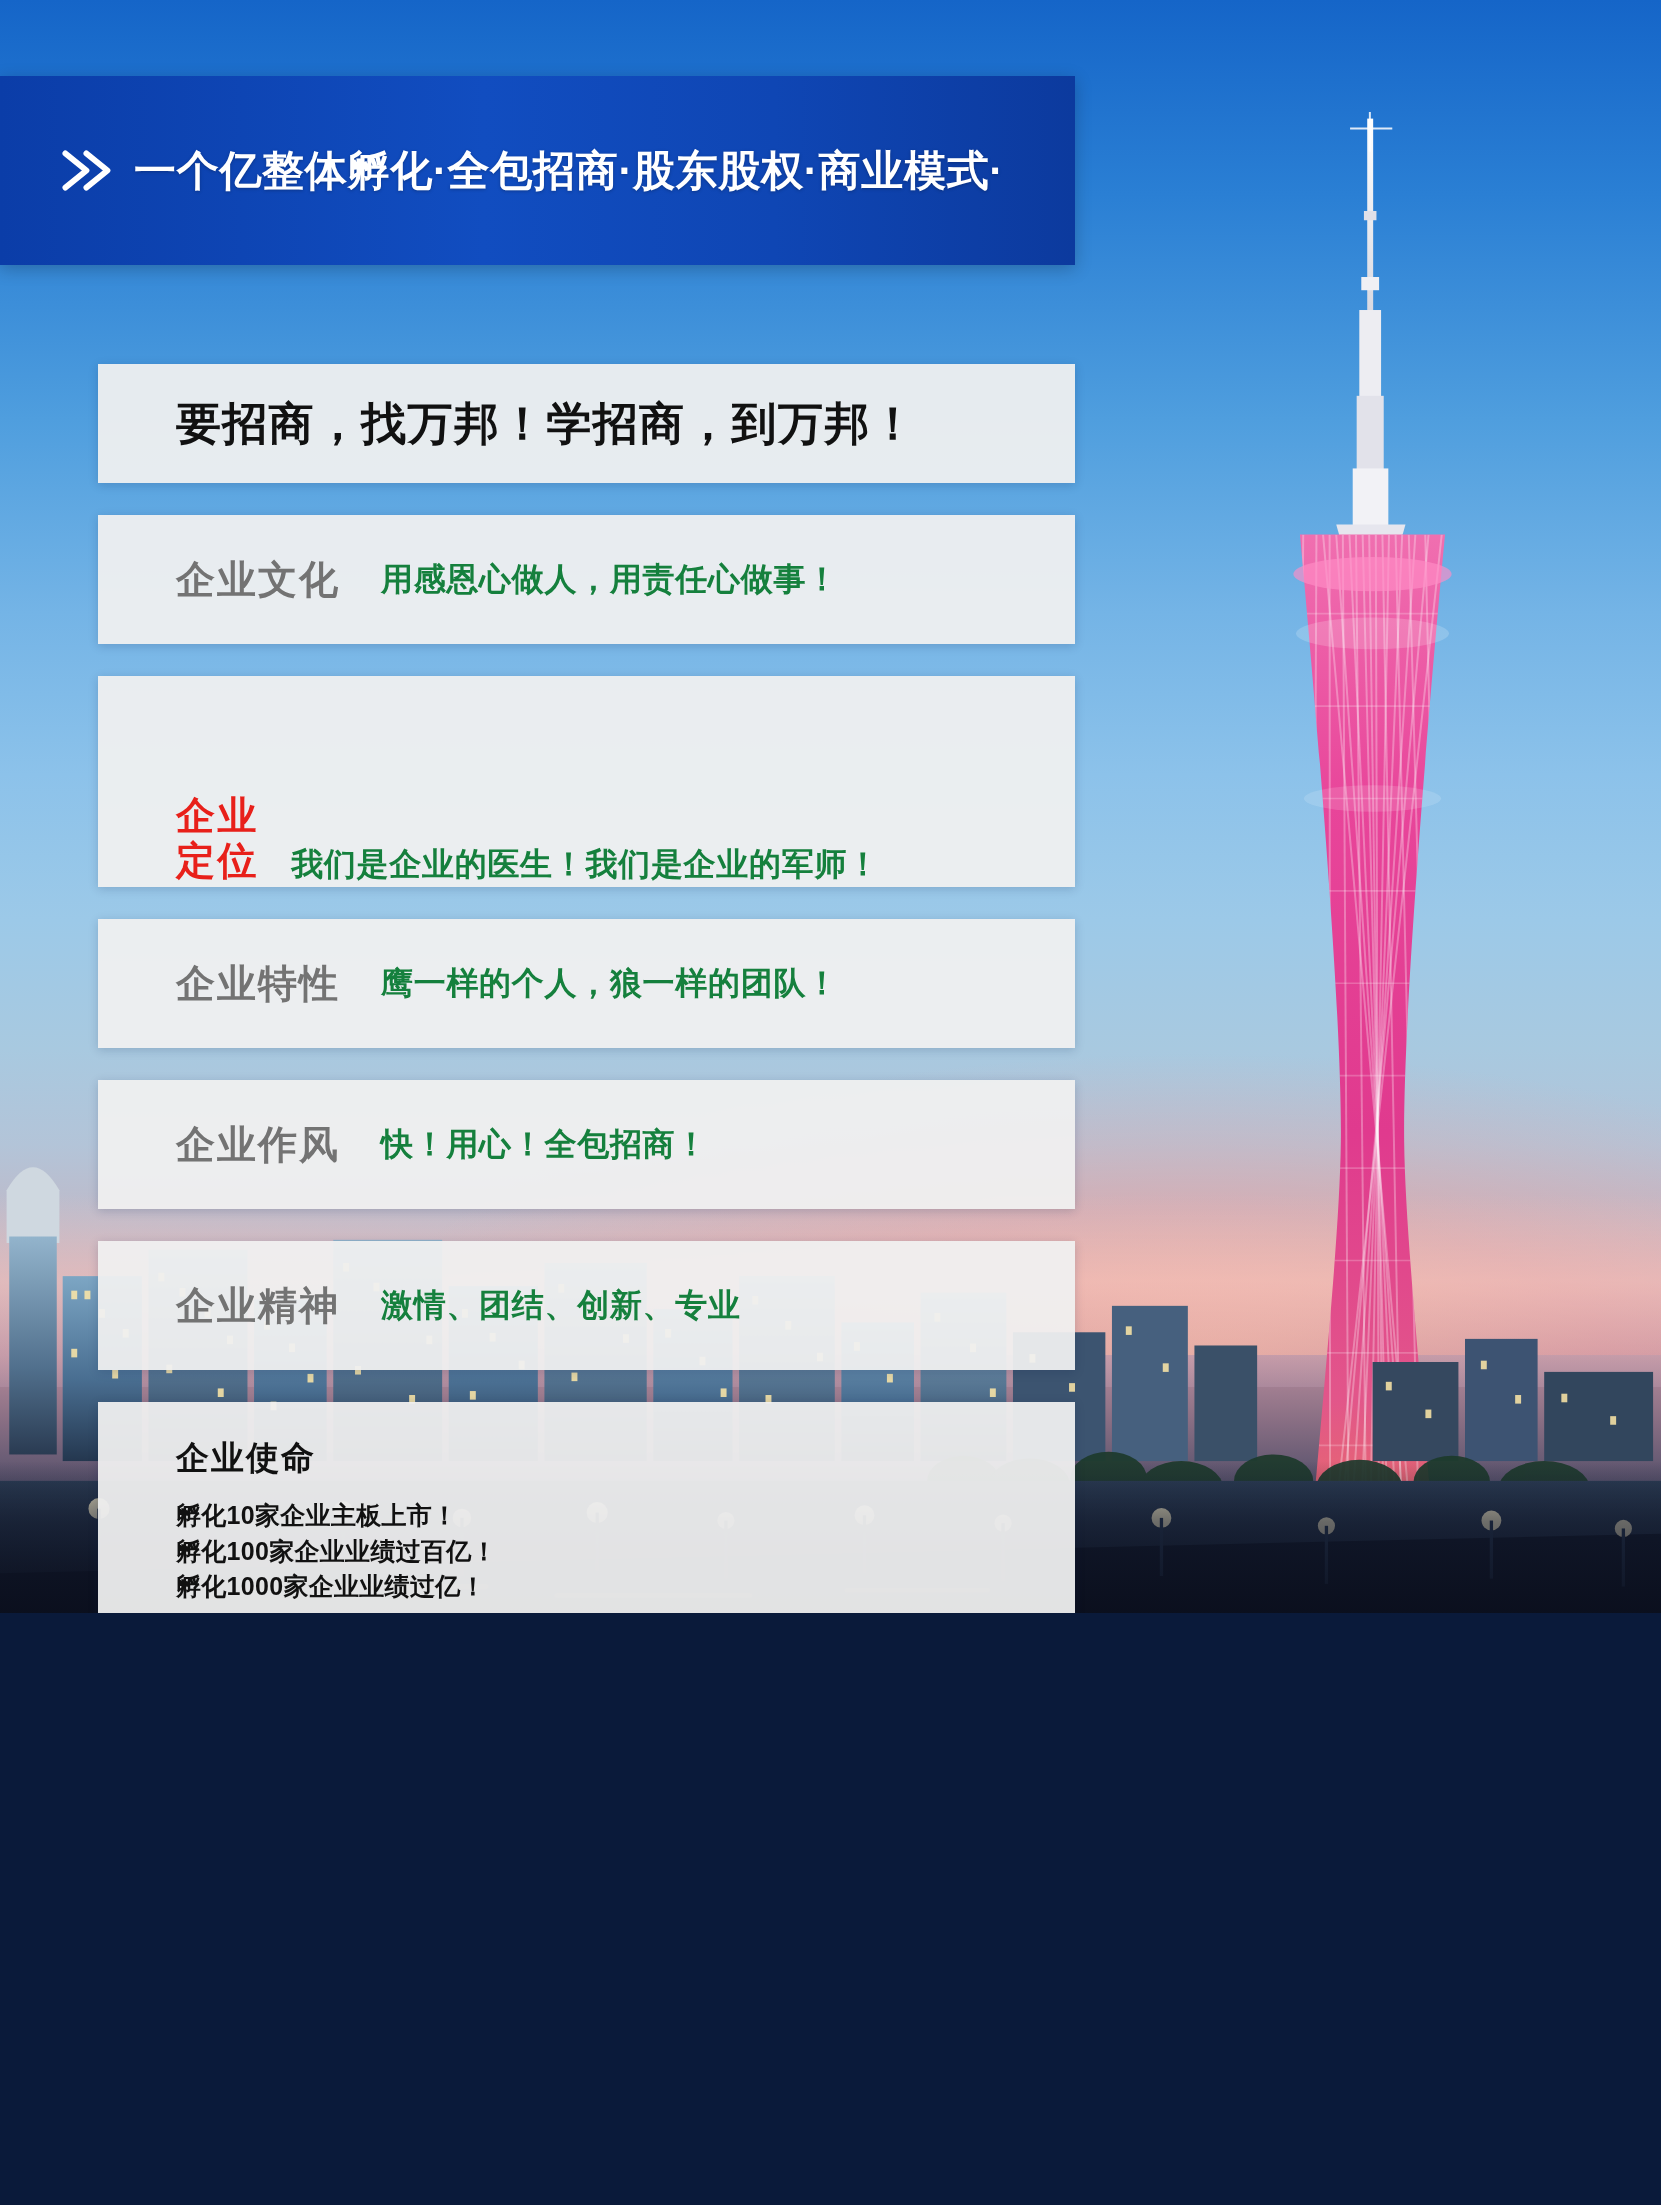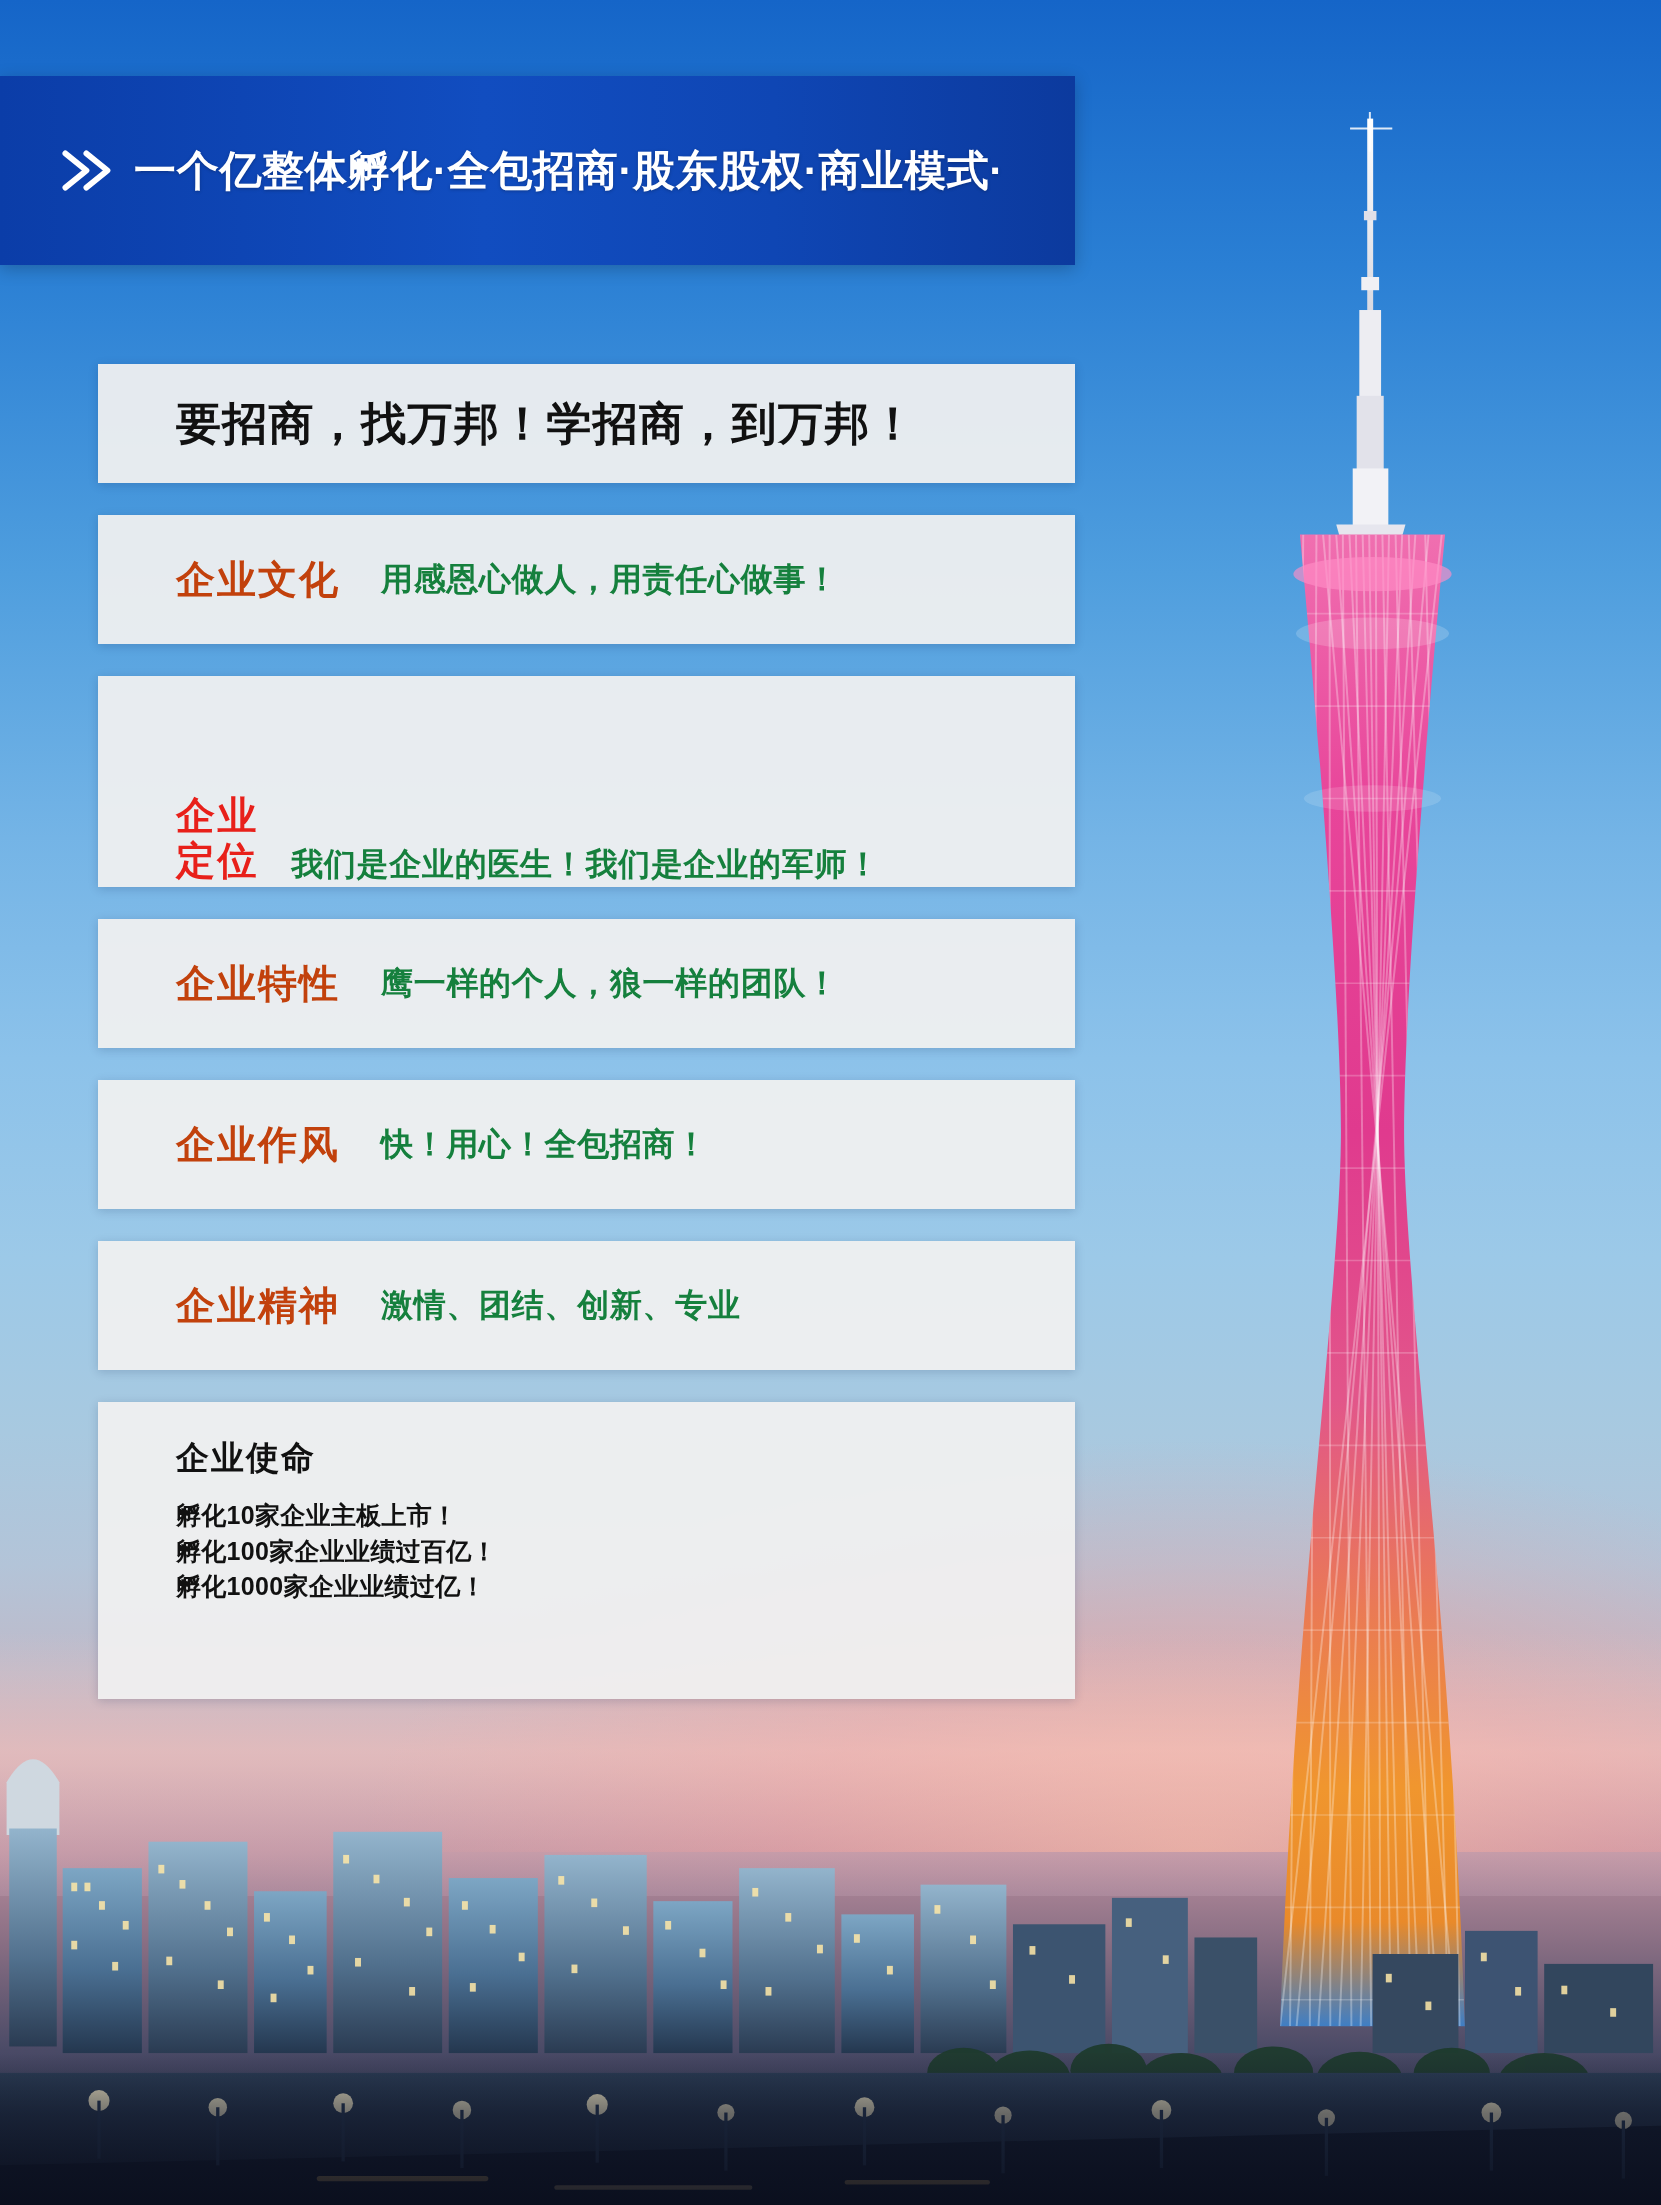--- a/index.html
+++ b/index.html
@@ -7,21 +7,21 @@
     padding: 0;
     background: #0a1a3a;
   }
   body {
     font-family: "Liberation Sans", "DejaVu Sans", sans-serif;
   }
 
   .poster {
     position: relative;
     width: 1661px;
-    height: 2205px;
+    height: 1613px;
     overflow: hidden;
     
     background: linear-gradient(180deg,
         #1565c8 0%,
         #2a7fd4 12%,
         #4f9ede 26%,
         #74b4e6 38%,
         #8cc2ea 48%,
         #9cc9e8 57%,
         #a8c9e0 65%,
@@ -147,21 +147,21 @@
     font-size: 45px;
     font-weight: bold;
     color: #111111;
     letter-spacing: 1.3px;
     white-space: nowrap;
   }
 
   .label {
     font-size: 39px;
     font-weight: bold;
-    color: #c2410c;
+    color: #737373;
     letter-spacing: 2px;
     white-space: nowrap;
     flex: 0 0 auto;
   }
   .label.red {
     color: #e8201a;
     line-height: 1.16;
     letter-spacing: 2.6px;
   }
   .value {

